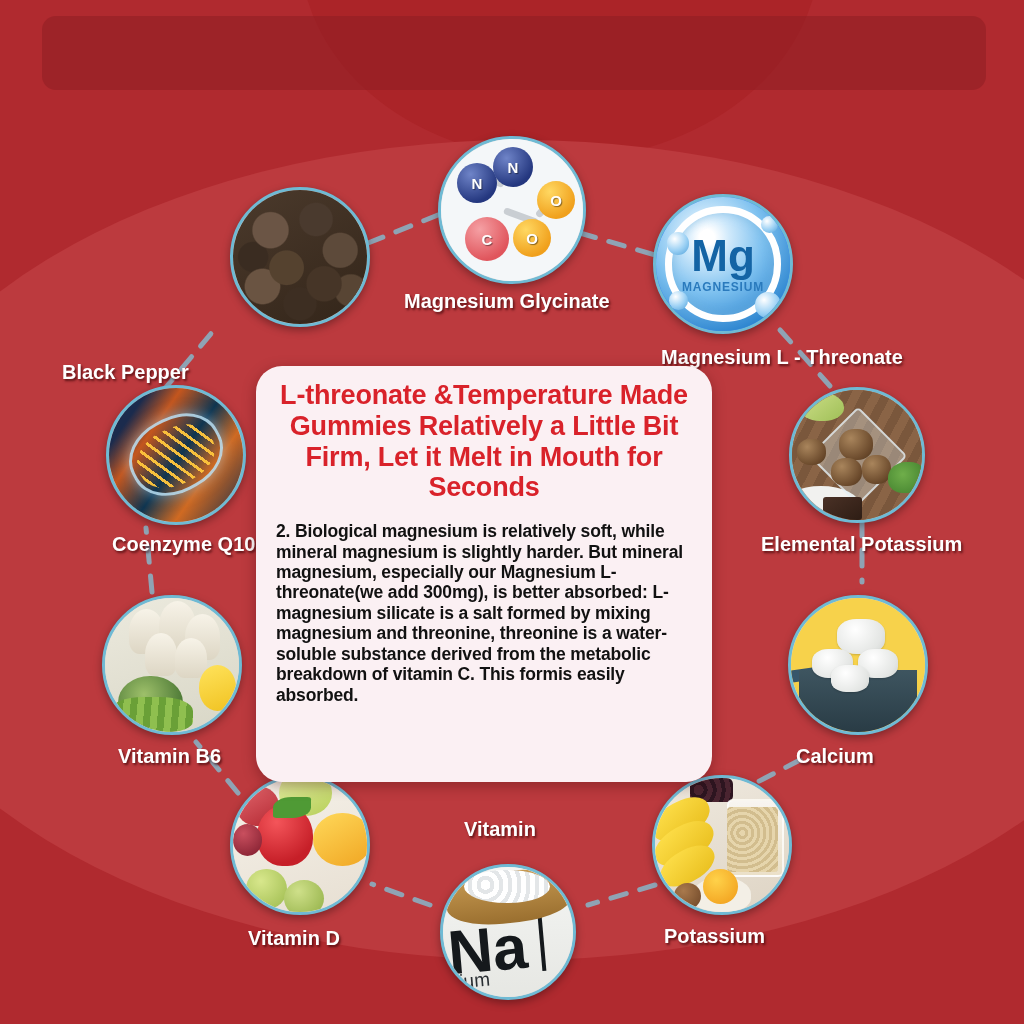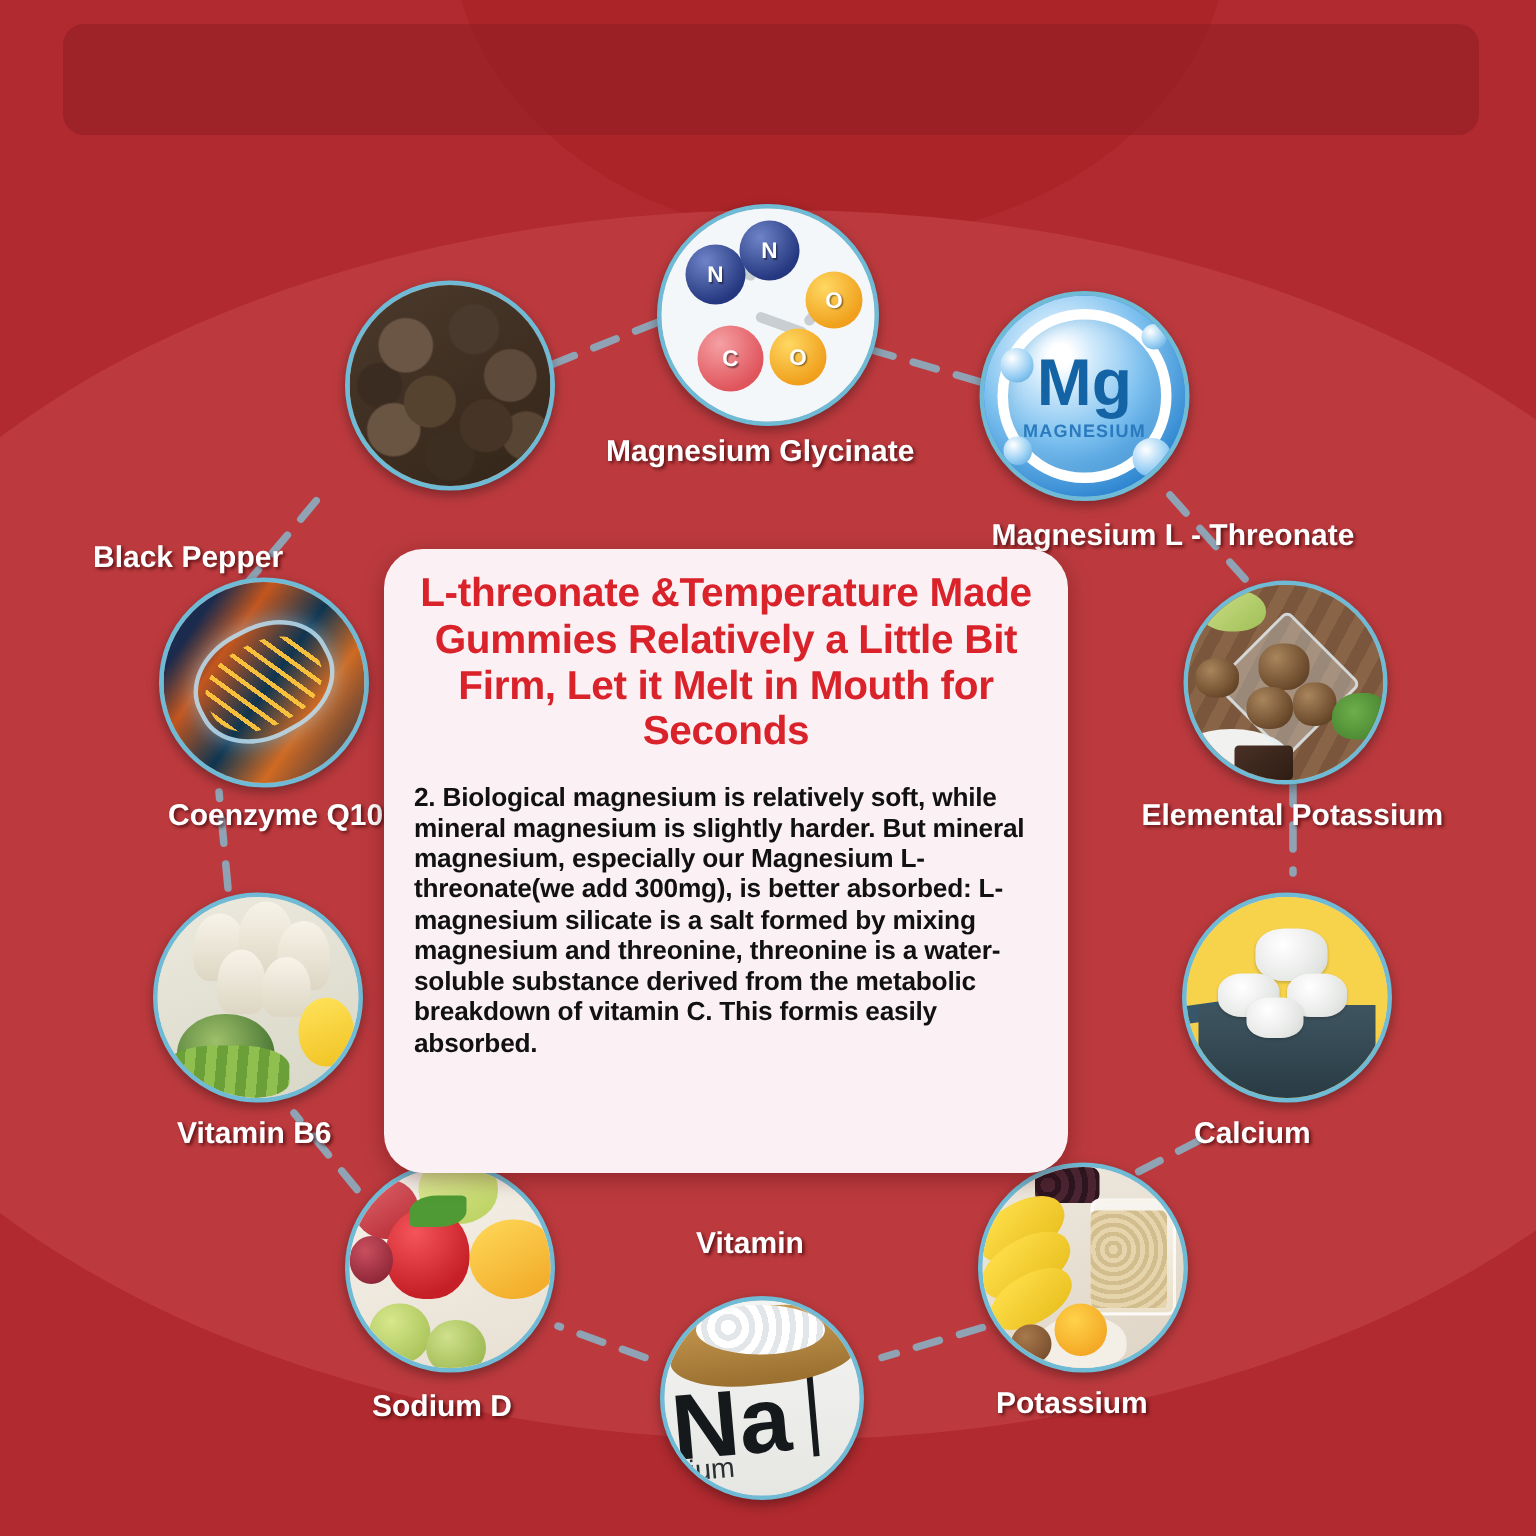--- a/index.html
+++ b/index.html
@@ -495,21 +495,21 @@
         <div class="fruit" style="left:34%; top:-6%; width:40%; height:34%; background:linear-gradient(150deg,#e6f0a8,#b7cf58);"></div>
         <div class="fruit" style="left:2%;  top:6%;  width:32%; height:30%; background:linear-gradient(150deg,#e2686e,#b42832);"></div>
         <div class="fruit" style="right:-4%; top:26%; width:44%; height:40%; background:linear-gradient(150deg,#ffd95a,#f0a522);"></div>
         <div class="strawberry"></div>
         <div class="leaf"></div>
         <div class="fruit" style="left:10%; bottom:2%; width:30%; height:30%; background:radial-gradient(circle at 36% 30%,#d8e78c,#9cba4c);"></div>
         <div class="fruit" style="left:38%; bottom:-4%; width:30%; height:28%; background:radial-gradient(circle at 36% 30%,#cfe08a,#8fae43);"></div>
         <div class="fruit" style="left:0%;  top:34%; width:22%; height:24%; background:radial-gradient(circle at 36% 30%,#c94f5e,#7d1b2c);"></div>
       </div>
     </div>
-    <div class="label" style="left:-52px; top:82px;">Sodium D</div>
+    <div class="label" style="left:-52px; top:82px;">Vitamin D</div>
   </div>
 
   <div class="node" style="left:172px; top:665px;">
     <div class="bubble" style="left:-70px; top:-70px; width:140px; height:140px;">
       <div class="art art-b6">
         <div class="mush" style="left:18%; top:8%;  width:26%; height:34%;"></div>
         <div class="mush" style="left:40%; top:2%;  width:28%; height:38%;"></div>
         <div class="mush" style="left:60%; top:12%; width:26%; height:34%;"></div>
         <div class="mush" style="left:30%; top:26%; width:24%; height:32%;"></div>
         <div class="mush" style="left:52%; top:30%; width:24%; height:30%;"></div>

